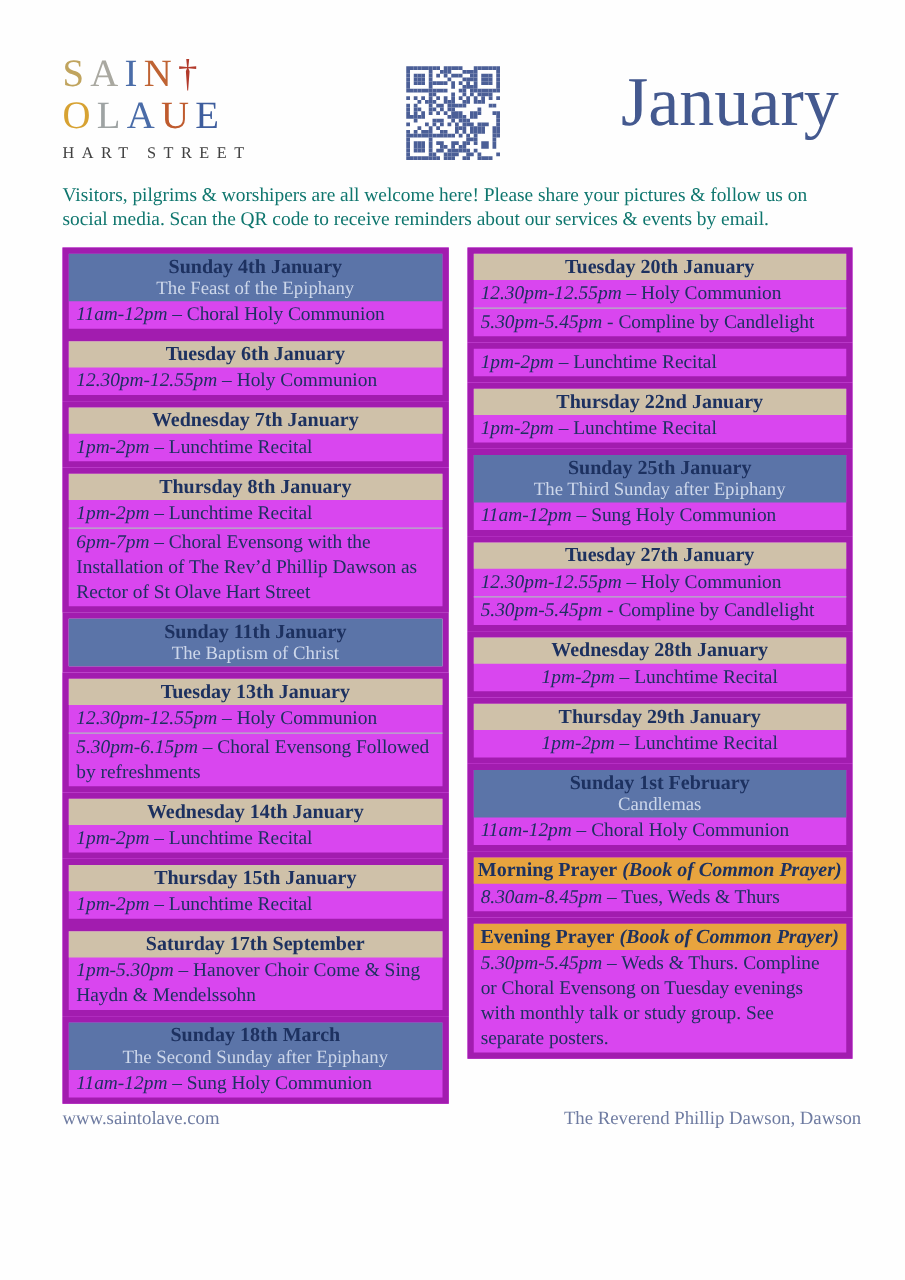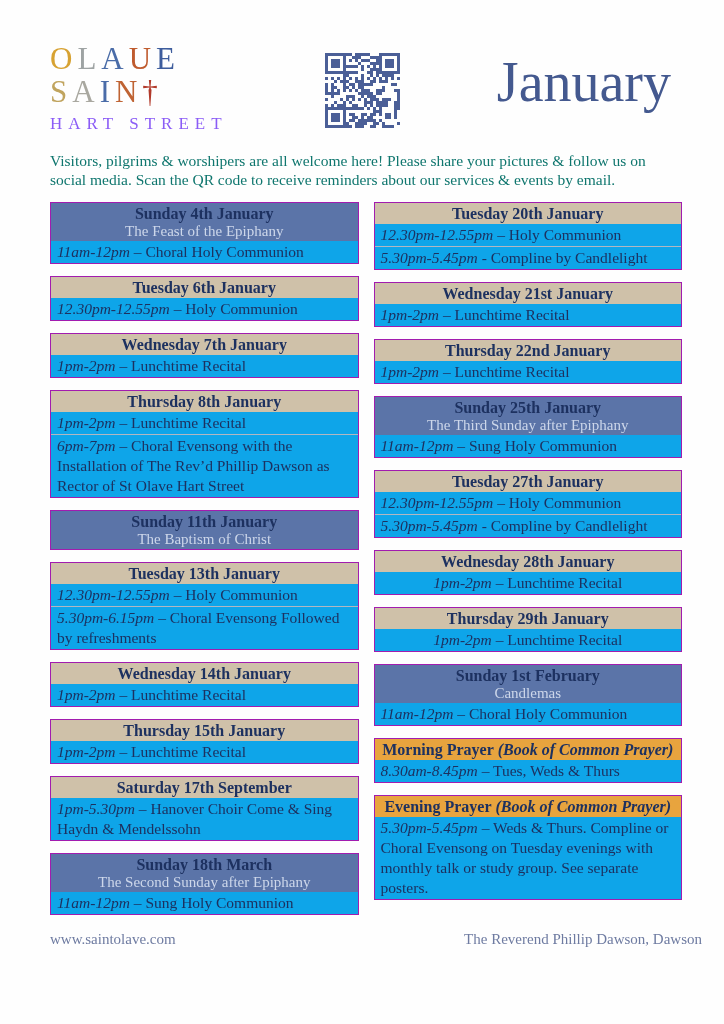--- a/index.html
+++ b/index.html
@@ -6,57 +6,57 @@
   .page{
     width:724px;height:1024px;background:#fefefe;overflow:hidden;
     font-family:"Liberation Serif",serif;position:relative;box-sizing:border-box;
   }
   
   .masthead{display:flex;justify-content:space-between;align-items:flex-start;
     padding:42px 42px 0 50px;}
   .logo{width:190px;}
   .logo-line{font-size:31px;line-height:33px;letter-spacing:2px;font-weight:normal;}
   .logo-line span{margin-right:3px;}
-  .logo-street{margin-top:6px;font-size:17px;letter-spacing:6px;color:#8b5cf6;}
+  .logo-street{margin-top:6px;font-size:13px;letter-spacing:6px;color:#404040;}
   .qr{display:grid;grid-template-columns:repeat(25,3px);grid-template-rows:repeat(25,3px);
     margin-top:11px;}
   .qr div{width:3px;height:3px;}
   .qr .d{background:#4b5f97;}
   .month{margin:11px;font-size:56px;line-height:58px;font-weight:normal;color:#44598f;}
   
   .intro{margin:17px 42px 0 50px;font-size:15.5px;line-height:19px;color:#0f766e;}
   
   .content{display:flex;gap:15px;padding:13px 42px 0 50px;}
   .col{flex:1;min-width:0;}
-  .card{border:1px solid #a21caf;background:#0ea5e9;margin-bottom:12px;}
+  .card{border:5px solid #a21caf;background:#d946ef;}
   .card-header{text-align:center;padding:2px 2px 1px;}
   .hdr-sunday{background:#5b74a8;}
   .hdr-weekday{background:#cfc1a9;}
   .hdr-special{background:#e8a43e;}
   .card-title{font-weight:bold;font-size:16px;line-height:18px;color:#1d3160;}
   .card-title .ital{font-style:italic;}
   .card-subtitle{font-size:15px;line-height:17px;color:#cdd7ea;}
   .card-row{padding:1px 6px 1px;font-size:15.5px;line-height:20px;color:#1d3160;
     border-top:1px solid #b2b7c1;}
   .card-body .card-row:first-child{border-top:none;}
   .card-row .time{font-style:italic;}
   .card-row.center{text-align:center;}
   
-  .footer{display:flex;justify-content:space-between;padding:4px 22px 0 50px;
+  .footer{display:flex;justify-content:space-between;padding:4px 35px 0 50px;
     font-size:15px;color:#6e7ba1;}
 </style>
 </head>
 <body>
 
 <div class="page">
 
   <header class="masthead">
     <div class="logo">
+      <div class="logo-line" id="logo-line1"><span style="color: rgb(192, 164, 94);">S</span><span style="color: rgb(169, 168, 160);">A</span><span style="color: rgb(74, 108, 168);">I</span><span style="color: rgb(191, 99, 51);">N</span><span style="color: rgb(178, 58, 43);">†</span></div>
       <div class="logo-line" id="logo-line2"><span style="color: rgb(215, 162, 50);">O</span><span style="color: rgb(158, 163, 163);">L</span><span style="color: rgb(74, 108, 168);">A</span><span style="color: rgb(191, 91, 46);">U</span><span style="color: rgb(62, 93, 157);">E</span></div>
-      <div class="logo-line" id="logo-line1"><span style="color: rgb(192, 164, 94);">S</span><span style="color: rgb(169, 168, 160);">A</span><span style="color: rgb(74, 108, 168);">I</span><span style="color: rgb(191, 99, 51);">N</span><span style="color: rgb(178, 58, 43);">†</span></div>
       <div class="logo-street">HART STREET</div>
     </div>
     <div class="qr" id="qr">
         <div class="d"></div>
         <div class="d"></div>
         <div class="d"></div>
         <div class="d"></div>
         <div class="d"></div>
         <div class="d"></div>
         <div class="d"></div>
@@ -773,23 +773,20 @@
         <div class="card">
           <div class="card-header hdr-weekday">
             <div class="card-title">Tuesday 20th January</div>
           </div>
           <div class="card-body">
             <div class="card-row"><span class="time">12.30pm-12.55pm</span> – Holy Communion</div>
             <div class="card-row"><span class="time">5.30pm-5.45pm</span> - Compline by Candlelight</div>
           </div>
         </div>
         <div class="card">
-          <div class="card-header hdr-weekday">
-            <div class="card-title">Wednesday 21st January</div>
-          </div>
           <div class="card-body">
             <div class="card-row"><span class="time">1pm-2pm</span> – Lunchtime Recital</div>
           </div>
         </div>
         <div class="card">
           <div class="card-header hdr-weekday">
             <div class="card-title">Thursday 22nd January</div>
           </div>
           <div class="card-body">
             <div class="card-row"><span class="time">1pm-2pm</span> – Lunchtime Recital</div>

